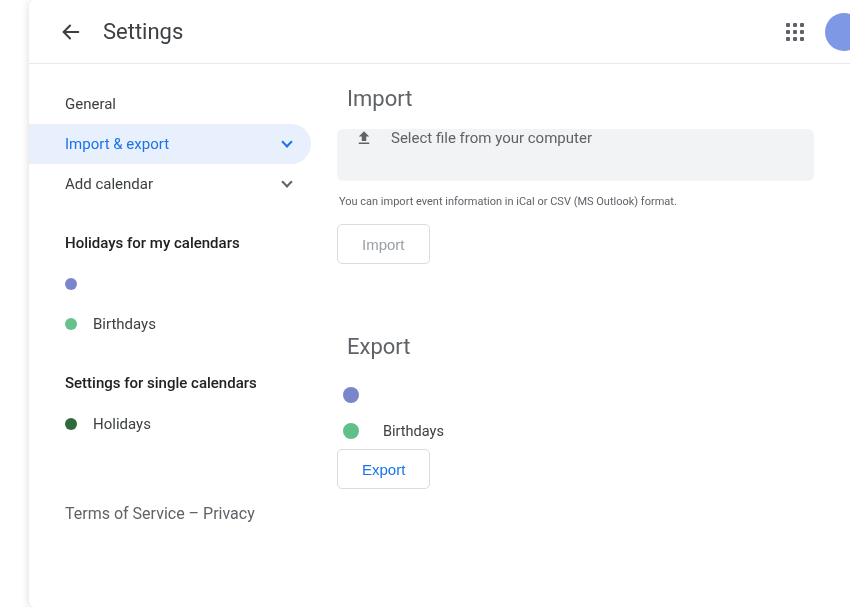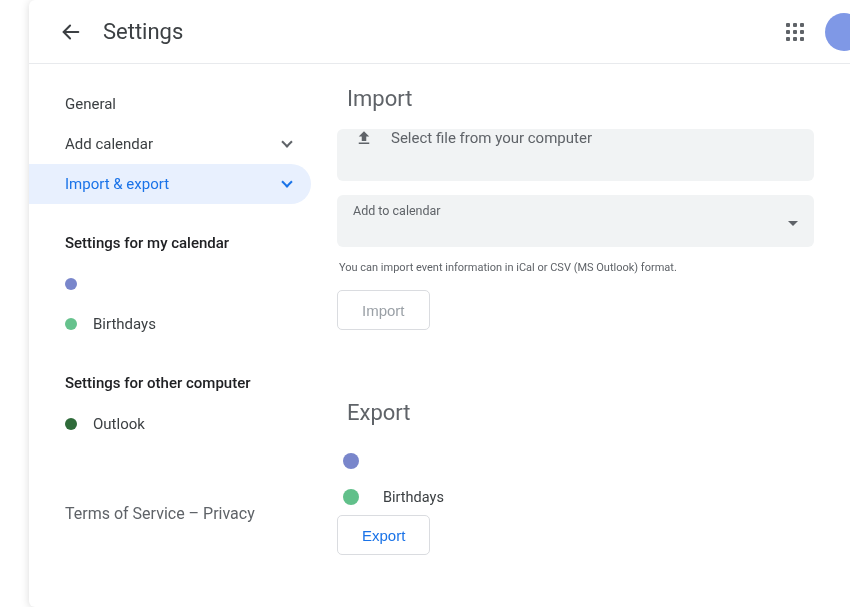--- a/index.html
+++ b/index.html
@@ -235,64 +235,60 @@
     </button>
     <div class="avatar"></div>
   </div>
 
   <div class="body">
 
     <div class="sidebar">
       <div class="sb-item">
         <span>General</span>
       </div>
+      <div class="sb-item active">
+        <span>Import &amp; export</span>
+        <span class="chev"></span>
+      </div>
       <div class="sb-item">
         <span>Add calendar</span>
         <span class="chev"></span>
       </div>
-      <div class="sb-item active">
-        <span>Import &amp; export</span>
-        <span class="chev"></span>
-      </div>
-
-      <div class="sb-subtitle">Settings for my calendar</div>
+
+      <div class="sb-subtitle">Holidays for my calendars</div>
       <div class="sb-cal">
         <span class="dot" style="background:#7986cb"></span>
         <span></span>
       </div>
       <div class="sb-cal">
         <span class="dot" style="background:#66c28d"></span>
         <span>Birthdays</span>
       </div>
 
-      <div class="sb-subtitle">Settings for other computer</div>
+      <div class="sb-subtitle">Settings for single calendars</div>
       <div class="sb-cal">
         <span class="dot" style="background:#2f6b3a"></span>
-        <span>Outlook</span>
+        <span>Holidays</span>
       </div>
 
       <div class="footer-links">Terms of Service – Privacy</div>
     </div>
 
     <div class="main">
       <div class="section-title">Import</div>
 
       <div class="card-field">
         <span class="upl-icon">
           <svg width="18" height="18" viewBox="0 0 24 24" fill="#5f6368">
               <path d="M9 16h6v-6h4l-7-7-7 7h4v6zm-4 2h14v2H5v-2z"></path>
             </svg>
         </span>
         <span>Select file from your computer</span>
       </div>
 
-      <div class="select-field">
-        <div class="select-label">Add to calendar</div>
-        <div class="select-caret"></div>
-      </div>
 
       <div class="hint">You can import event information in iCal or CSV (MS Outlook) format.</div>
 
       <button class="outline-btn disabled">Import</button>
 
       
       <div class="export-sec">
         <div class="section-title">Export</div>
 
         <div class="exp-cal">

